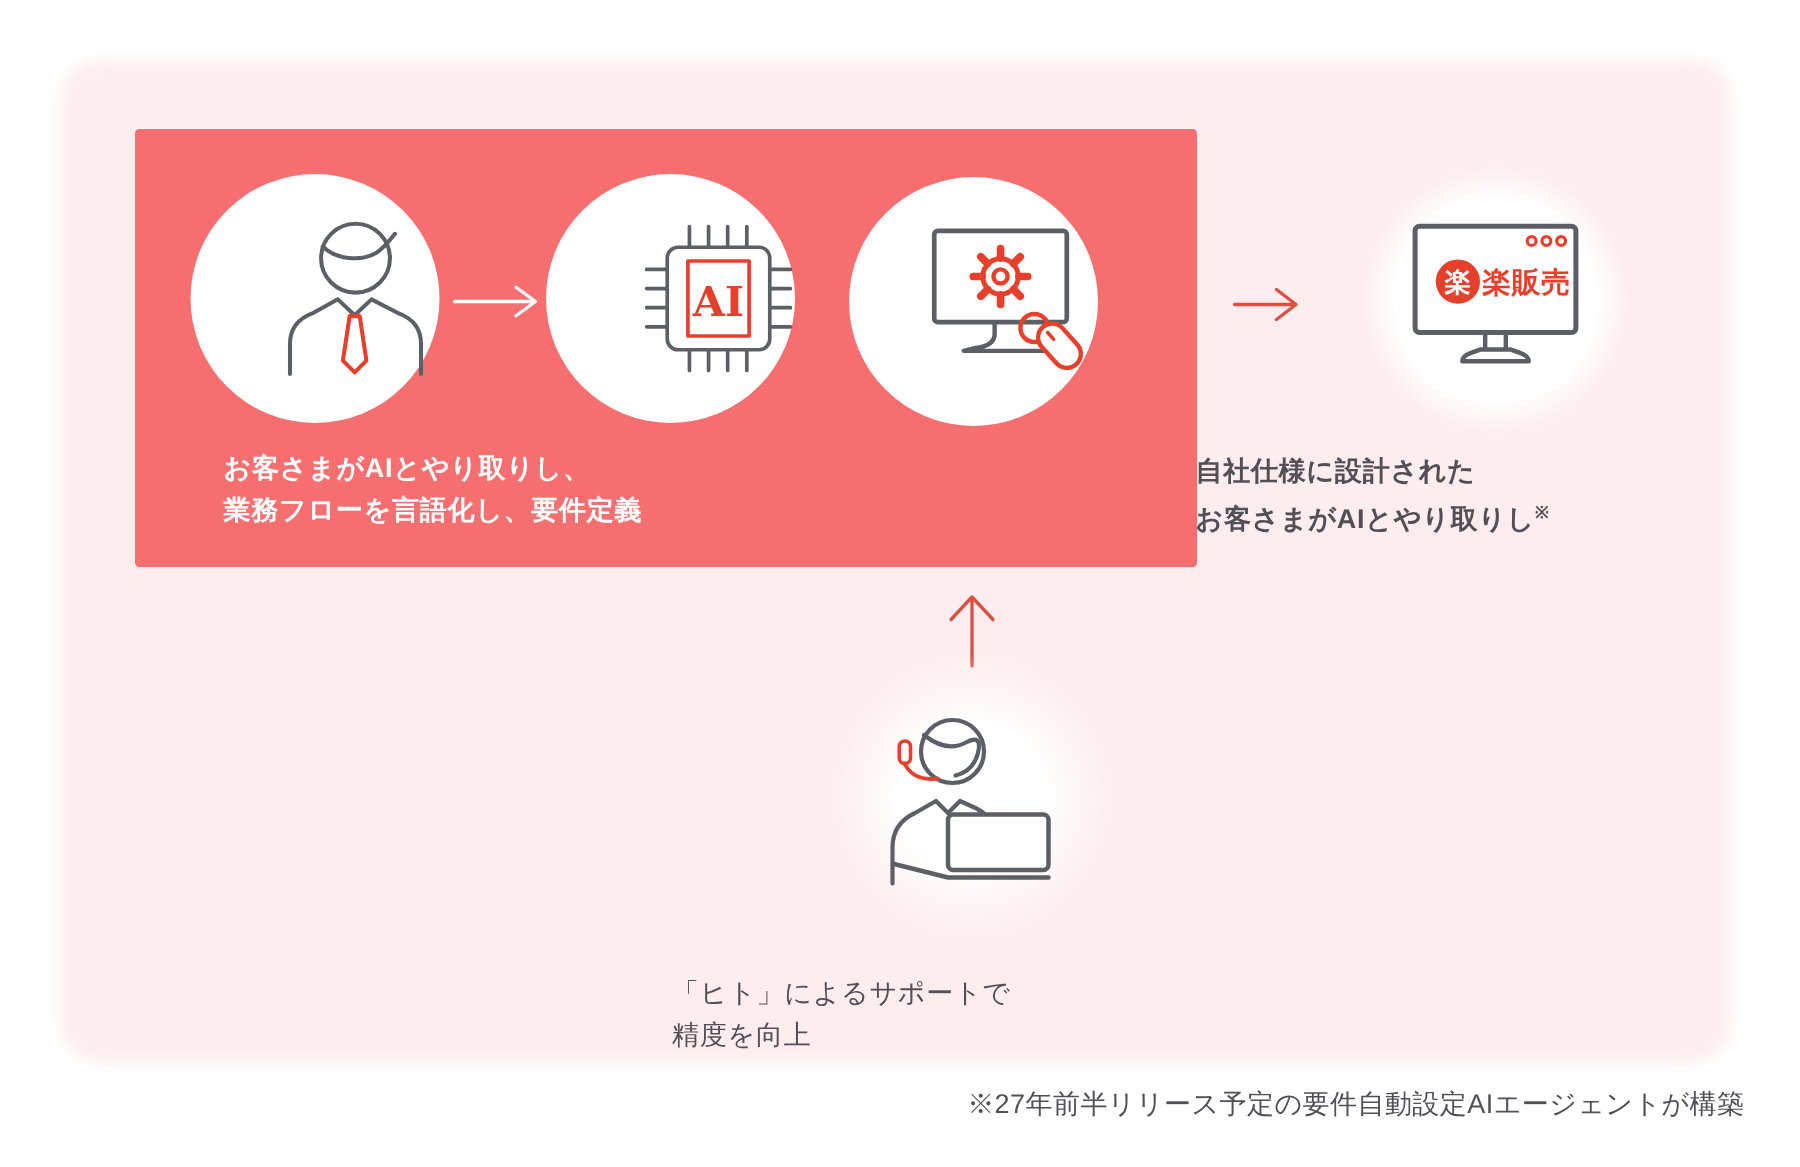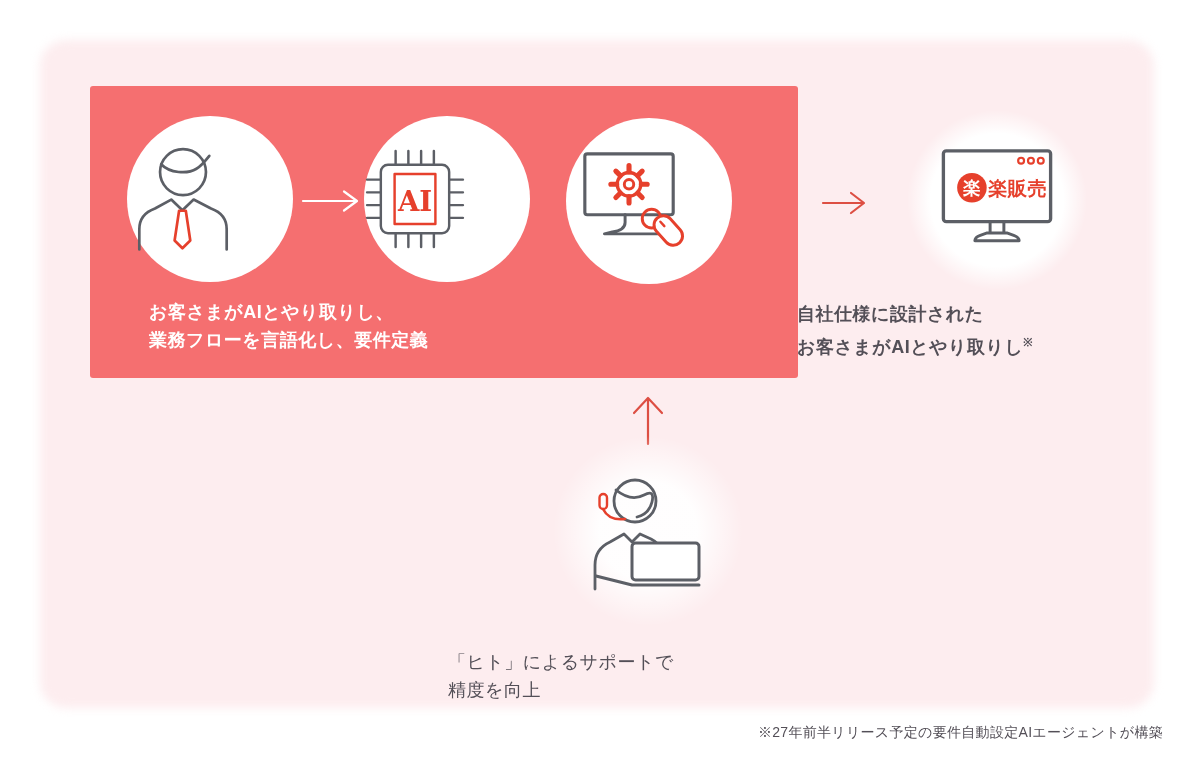--- a/index.html
+++ b/index.html
@@ -11,21 +11,21 @@
   .panel{
     position:absolute;left:40px;top:40px;width:1114px;height:668px;
     background:var(--panel-pink,#fdedef);border-radius:26px;filter:blur(5px);
   }
   .red-box{
     position:absolute;left:90px;top:86px;width:708px;height:292px;
     background:var(--salmon,#f56f70);border-radius:3px;
   }
   .circle{
     position:absolute;width:166px;height:166px;border-radius:50%;
-    background:#fff;display:flex;align-items:center;justify-content:flex-start;
+    background:#fff;display:flex;align-items:center;justify-content:flex-end;
   }
   .c1{left:127px;top:116px}
   .c2{left:364px;top:116px}
   .c3{left:566px;top:118px}
   .halo{
     position:absolute;border-radius:50%;
     display:flex;align-items:center;justify-content:center;
   }
   .halo-result{
     left:907px;top:110px;width:180px;height:180px;
@@ -48,21 +48,21 @@
   .teeth{stroke:var(--accent,#e6402c);fill:none;stroke-width:5.2;stroke-linecap:round}
   .chip-label{font-family:"DejaVu Serif",serif;font-size:27px;font-weight:600;fill:var(--accent,#e6402c)}
   .logo-raku-white{font-family:"Liberation Sans",sans-serif;font-size:18px;font-weight:700;fill:#fff}
   .logo-raku-red{font-family:"Liberation Sans",sans-serif;font-size:19.5px;font-weight:800;fill:var(--accent,#e6402c);letter-spacing:.5px}
   .caption{position:absolute;text-align:left;font-size:18px;line-height:28px;letter-spacing:.5px}
   .flow-caption{left:149px;top:298px;width:600px;color:#fff;font-weight:700}
   .result-caption{left:797px;top:300px;width:400px;color:var(--text,#534f57);font-weight:700}
   .support-caption{left:448px;top:648px;width:400px;color:var(--text,#534f57);font-weight:400}
   .result-caption sup{font-size:11px;letter-spacing:0}
   .footnote{
-    position:absolute;right:37px;top:724px;font-size:14px;letter-spacing:.3px;
+    position:absolute;right:37px;top:724px;font-size:18px;letter-spacing:.3px;
     color:var(--text,#534f57);font-weight:500;
   }
 </style>
 </head>
 <body>
 
 <div class="stage">
   <div class="panel"></div>
 
   <div class="red-box"></div>

